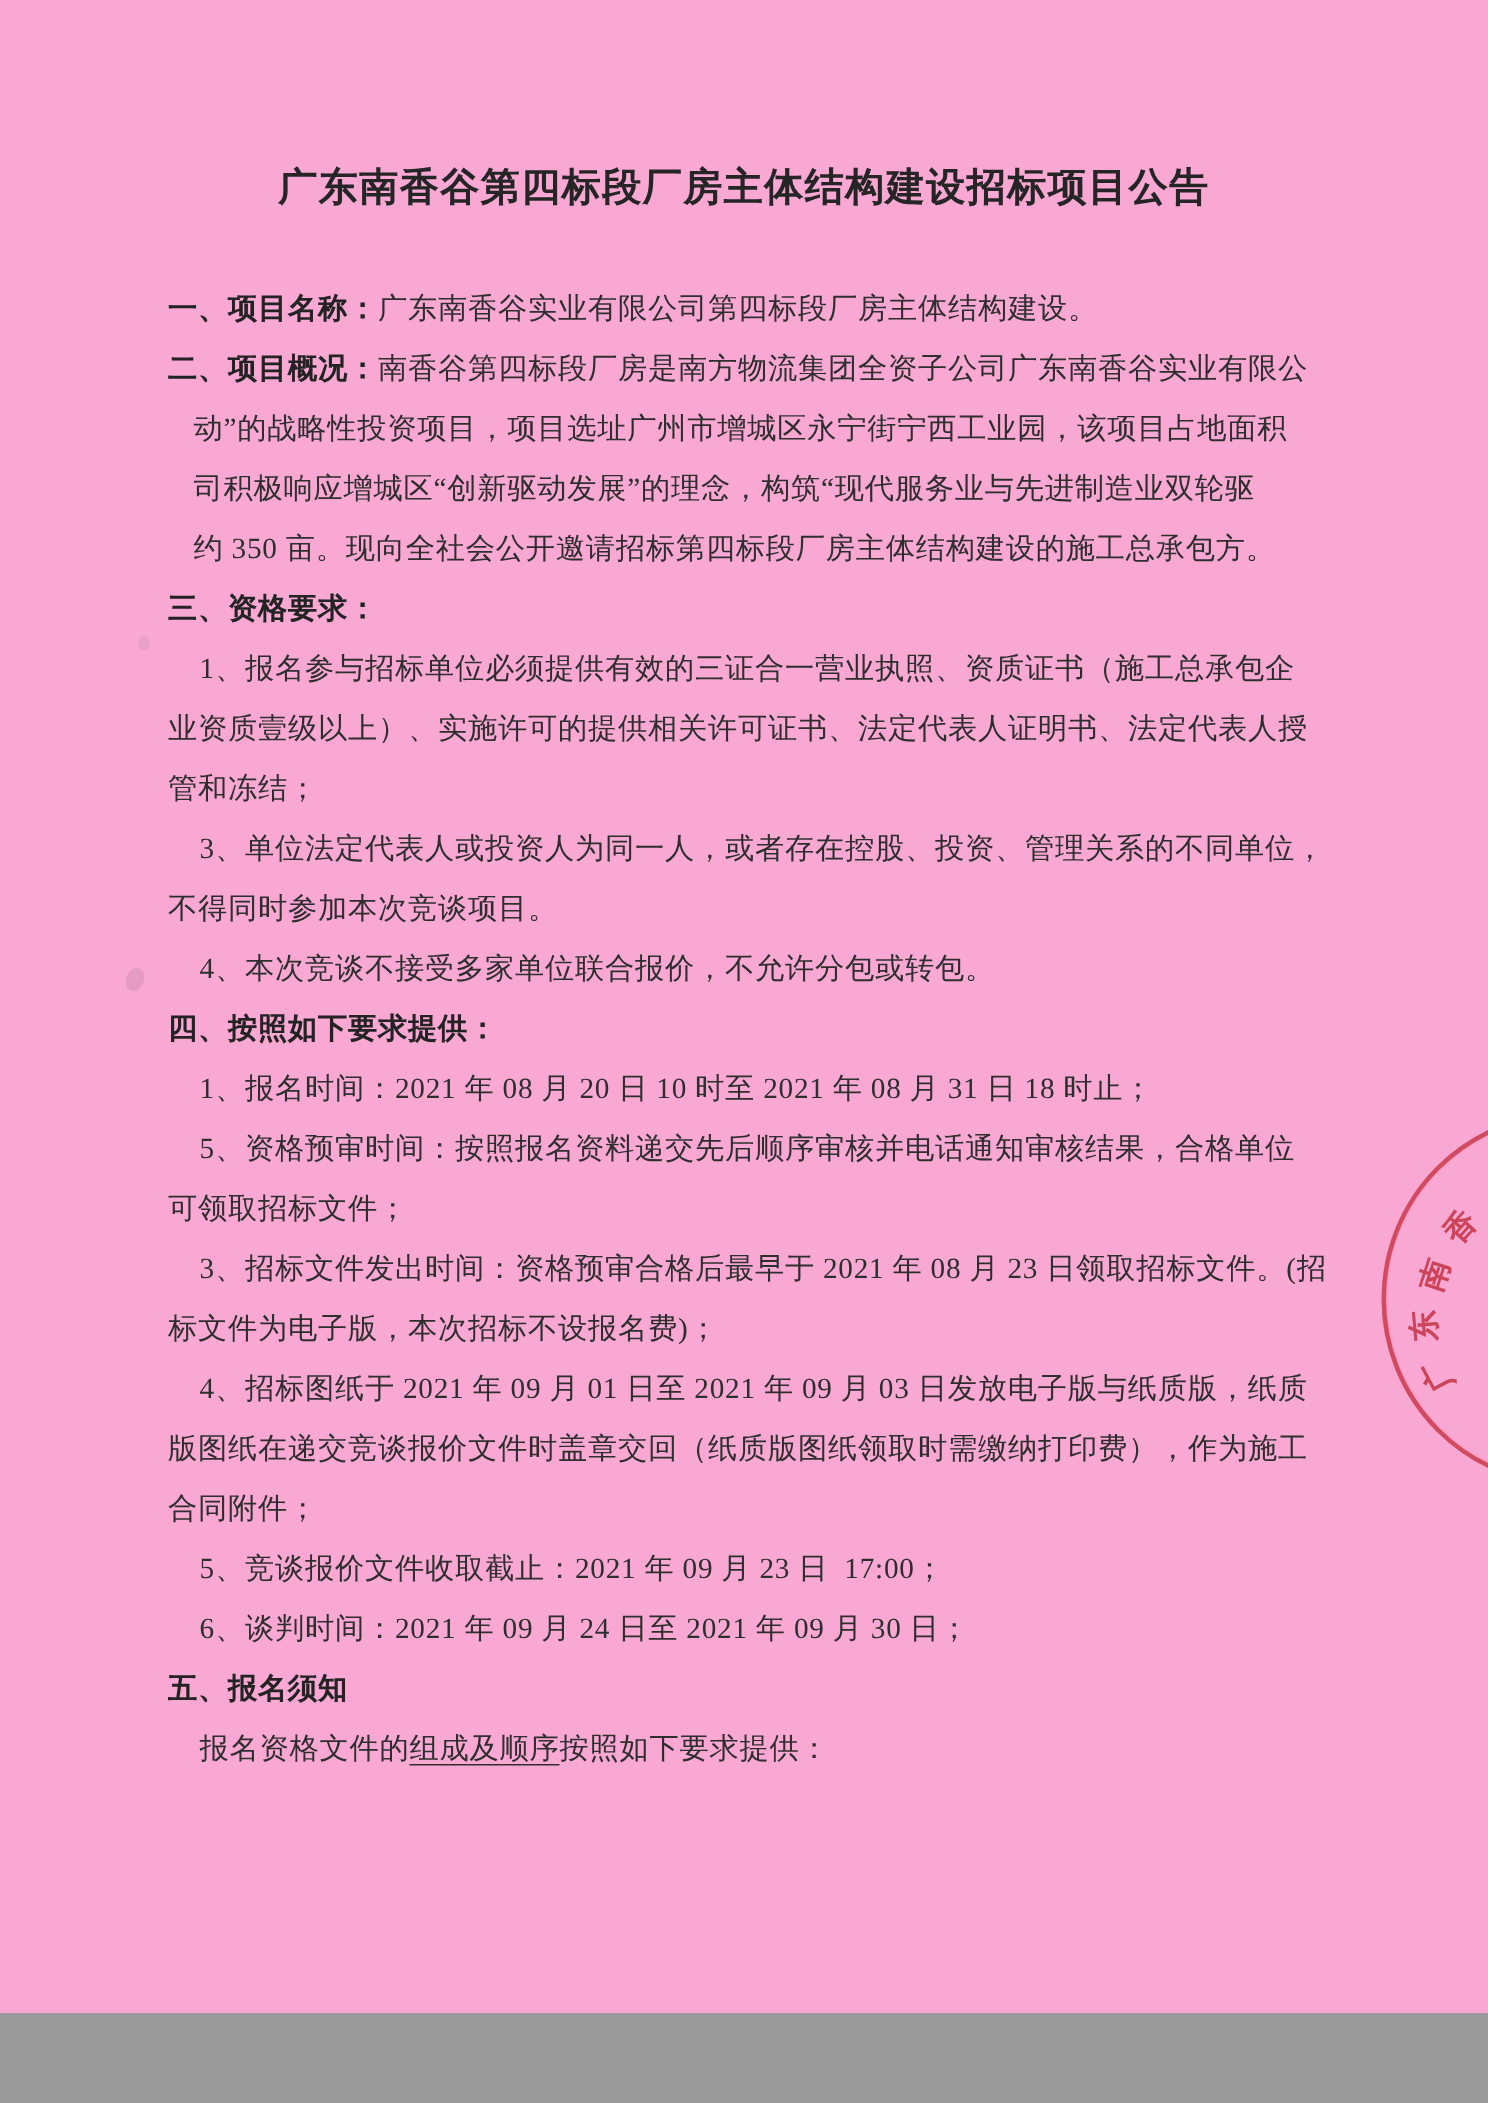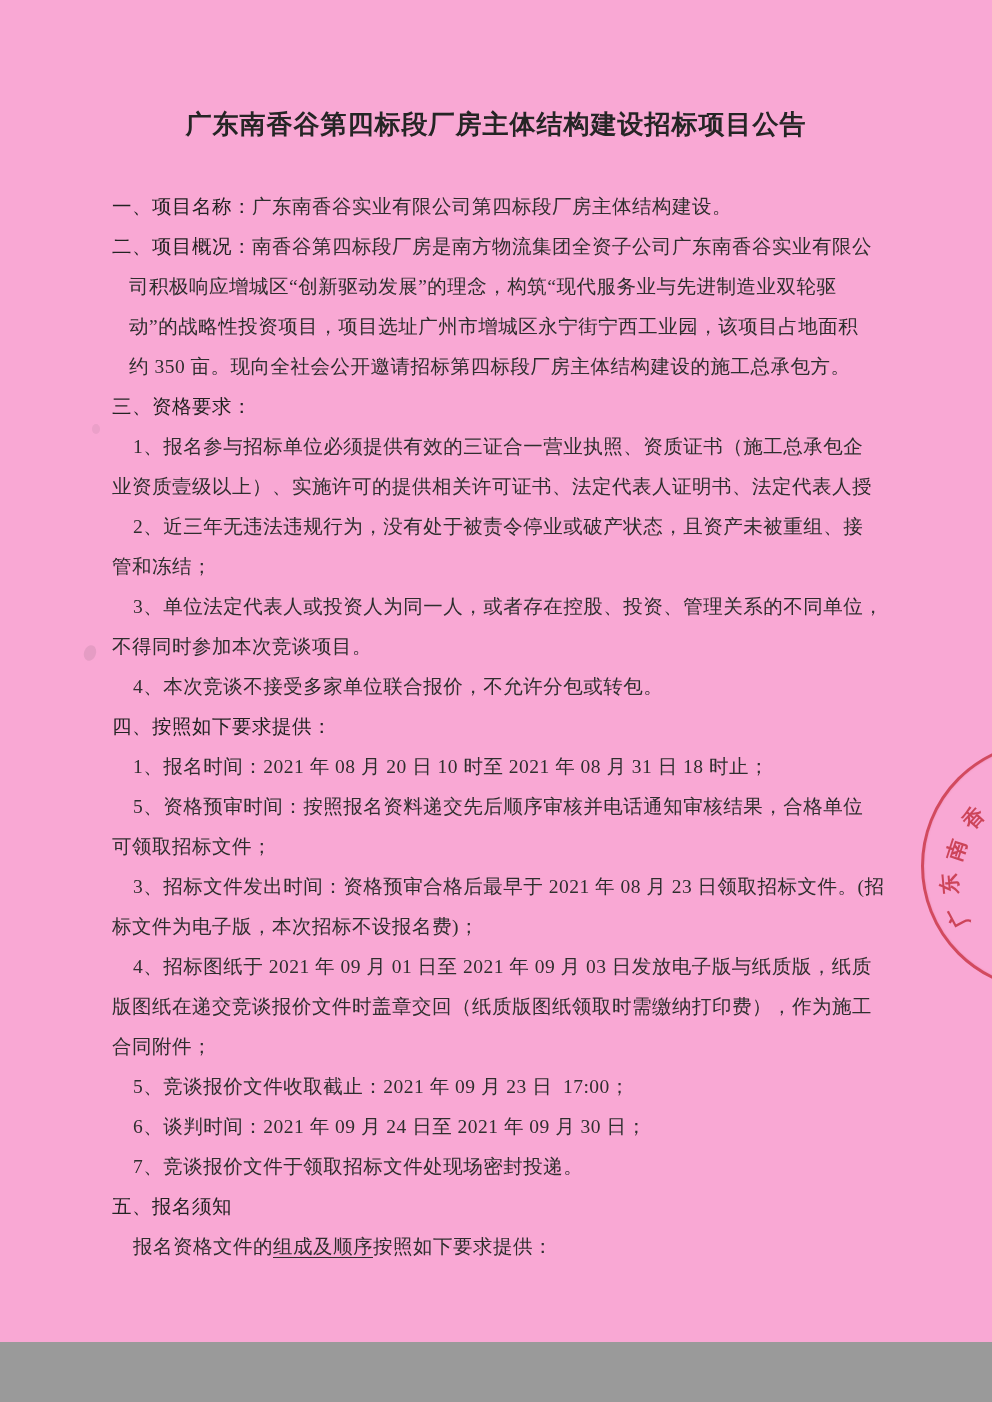--- a/index.html
+++ b/index.html
@@ -35,21 +35,21 @@
     width:775px;
   }
   .line{
     height:40px;
     line-height:40px;
     font-size:19.5px;
     letter-spacing:0.5px;
     white-space:pre;
     color:#2e2e2e;
   }
-  .line .b{font-weight:normal;color:#232323;}
+  .line .b{font-weight:bold;color:#232323;}
   .line .u{text-decoration:underline;text-underline-offset:4px;}
   .ind-item{padding-left:21px;}
   .ind-para{padding-left:17px;}
   .page-footer{
     position:absolute;
     top:1348px;
     left:0;
     right:0;
     text-align:center;
     font-size:13.5px;
@@ -90,43 +90,41 @@
 </head>
 <body>
 
 <div class="page">
 
   <div class="doc-title">广东南香谷第四标段厂房主体结构建设招标项目公告</div>
 
   <div class="doc-body" id="doc-body">
       <div class="line"><span class="b">一、项目名称：</span><span>广东南香谷实业有限公司第四标段厂房主体结构建设。</span></div>
       <div class="line"><span class="b">二、项目概况：</span><span>南香谷第四标段厂房是南方物流集团全资子公司广东南香谷实业有限公</span></div>
+      <div class="line ind-para"><span>动”的战略性投资项目，项目选址广州市增城区永宁街宁西工业园，该项目占地面积</span></div>
       <div class="line ind-para"><span>司积极响应增城区“创新驱动发展”的理念，构筑“现代服务业与先进制造业双轮驱</span></div>
-      <div class="line ind-para"><span>动”的战略性投资项目，项目选址广州市增城区永宁街宁西工业园，该项目占地面积</span></div>
       <div class="line ind-para"><span>约 350 亩。现向全社会公开邀请招标第四标段厂房主体结构建设的施工总承包方。</span></div>
       <div class="line"><span class="b">三、资格要求：</span></div>
       <div class="line ind-item"><span>1、报名参与招标单位必须提供有效的三证合一营业执照、资质证书（施工总承包企</span></div>
       <div class="line"><span>业资质壹级以上）、实施许可的提供相关许可证书、法定代表人证明书、法定代表人授</span></div>
-      <div class="line ind-item"><span>2、近三年无违法违规行为，没有处于被责令停业或破产状态，且资产未被重组、接</span></div>
       <div class="line"><span>管和冻结；</span></div>
       <div class="line ind-item"><span>3、单位法定代表人或投资人为同一人，或者存在控股、投资、管理关系的不同单位，</span></div>
       <div class="line"><span>不得同时参加本次竞谈项目。</span></div>
       <div class="line ind-item"><span>4、本次竞谈不接受多家单位联合报价，不允许分包或转包。</span></div>
       <div class="line"><span class="b">四、按照如下要求提供：</span></div>
       <div class="line ind-item"><span>1、报名时间：2021 年 08 月 20 日 10 时至 2021 年 08 月 31 日 18 时止；</span></div>
       <div class="line ind-item"><span>5、资格预审时间：按照报名资料递交先后顺序审核并电话通知审核结果，合格单位</span></div>
       <div class="line"><span>可领取招标文件；</span></div>
       <div class="line ind-item"><span>3、招标文件发出时间：资格预审合格后最早于 2021 年 08 月 23 日领取招标文件。(招</span></div>
       <div class="line"><span>标文件为电子版，本次招标不设报名费)；</span></div>
       <div class="line ind-item"><span>4、招标图纸于 2021 年 09 月 01 日至 2021 年 09 月 03 日发放电子版与纸质版，纸质</span></div>
       <div class="line"><span>版图纸在递交竞谈报价文件时盖章交回（纸质版图纸领取时需缴纳打印费），作为施工</span></div>
       <div class="line"><span>合同附件；</span></div>
       <div class="line ind-item"><span>5、竞谈报价文件收取截止：2021 年 09 月 23 日  17:00；</span></div>
       <div class="line ind-item"><span>6、谈判时间：2021 年 09 月 24 日至 2021 年 09 月 30 日；</span></div>
-      <div class="line ind-item"><span>7、竞谈报价文件于领取招标文件处现场密封投递。</span></div>
       <div class="line"><span class="b">五、报名须知</span></div>
       <div class="line ind-item"><span>报名资格文件的</span><span class="u">组成及顺序</span><span>按照如下要求提供：</span></div>
     </div>
 
   <div class="page-footer">第 1 页 共 3 页</div>
 
   <div class="seal"></div>
   <span class="seal-char c1">香</span>
   <span class="seal-char c2">南</span>
   <span class="seal-char c3">东</span>

